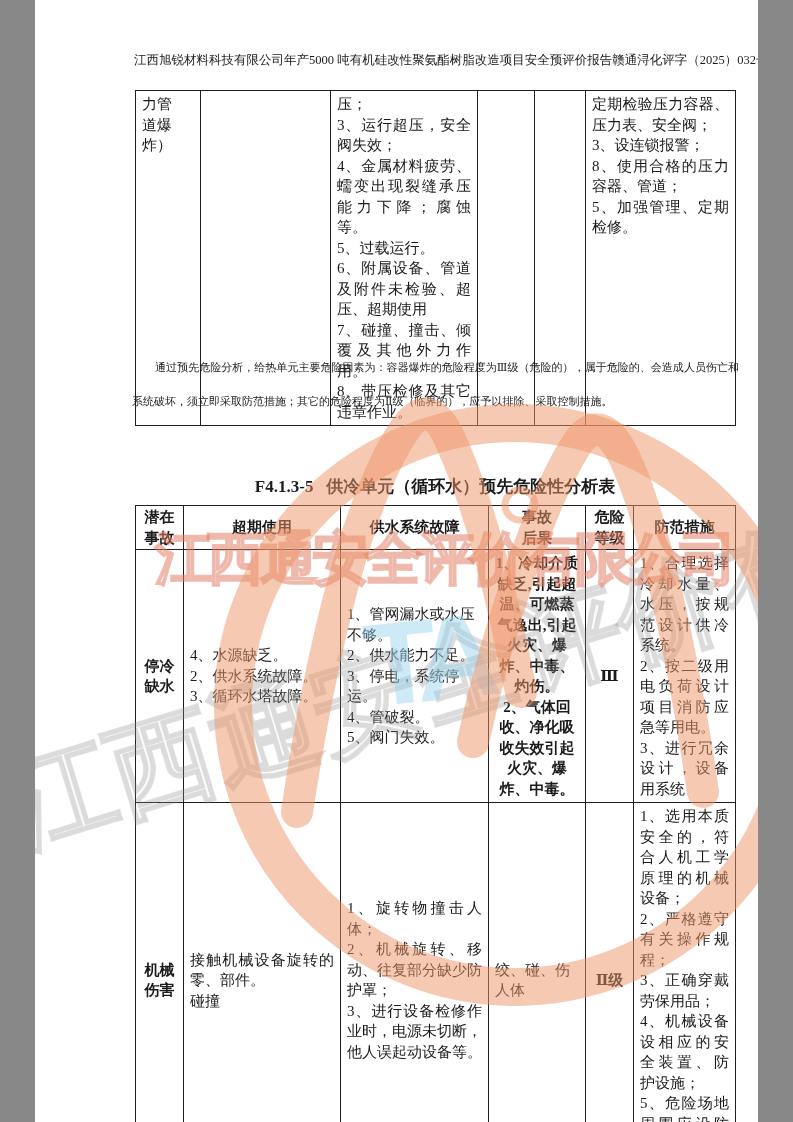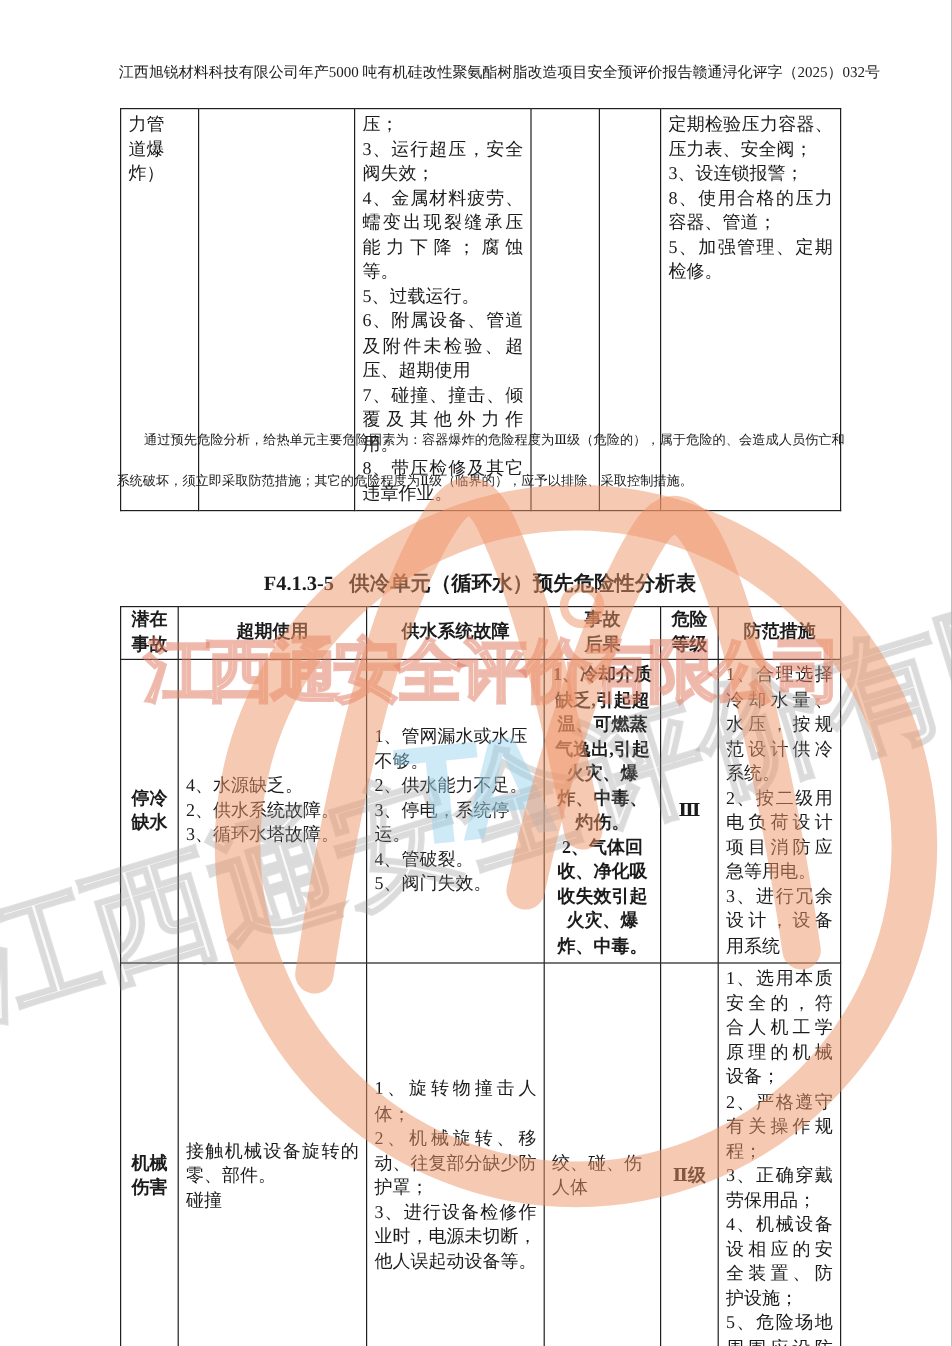--- a/index.html
+++ b/index.html
@@ -1,17 +1,17 @@
 <!DOCTYPE html>
 <html><head>
 <meta charset="utf-8">
 <style>
   html,body{margin:0;padding:0;background:#888;}
   .page{
-    position:relative;width:793px;height:1122px;background:#ffffff;
+    position:relative;width:723px;height:1122px;background:#ffffff;
     margin:0 auto;overflow:hidden;
     font-family:"Liberation Serif","DejaVu Serif",serif;color:#1b1b1b;
   }
   
   .header{
     position:absolute;left:99px;top:52px;width:602px;
     display:flex;justify-content:space-between;align-items:flex-start;
     font-size:12.5px;line-height:16px;white-space:nowrap;
   }
   

